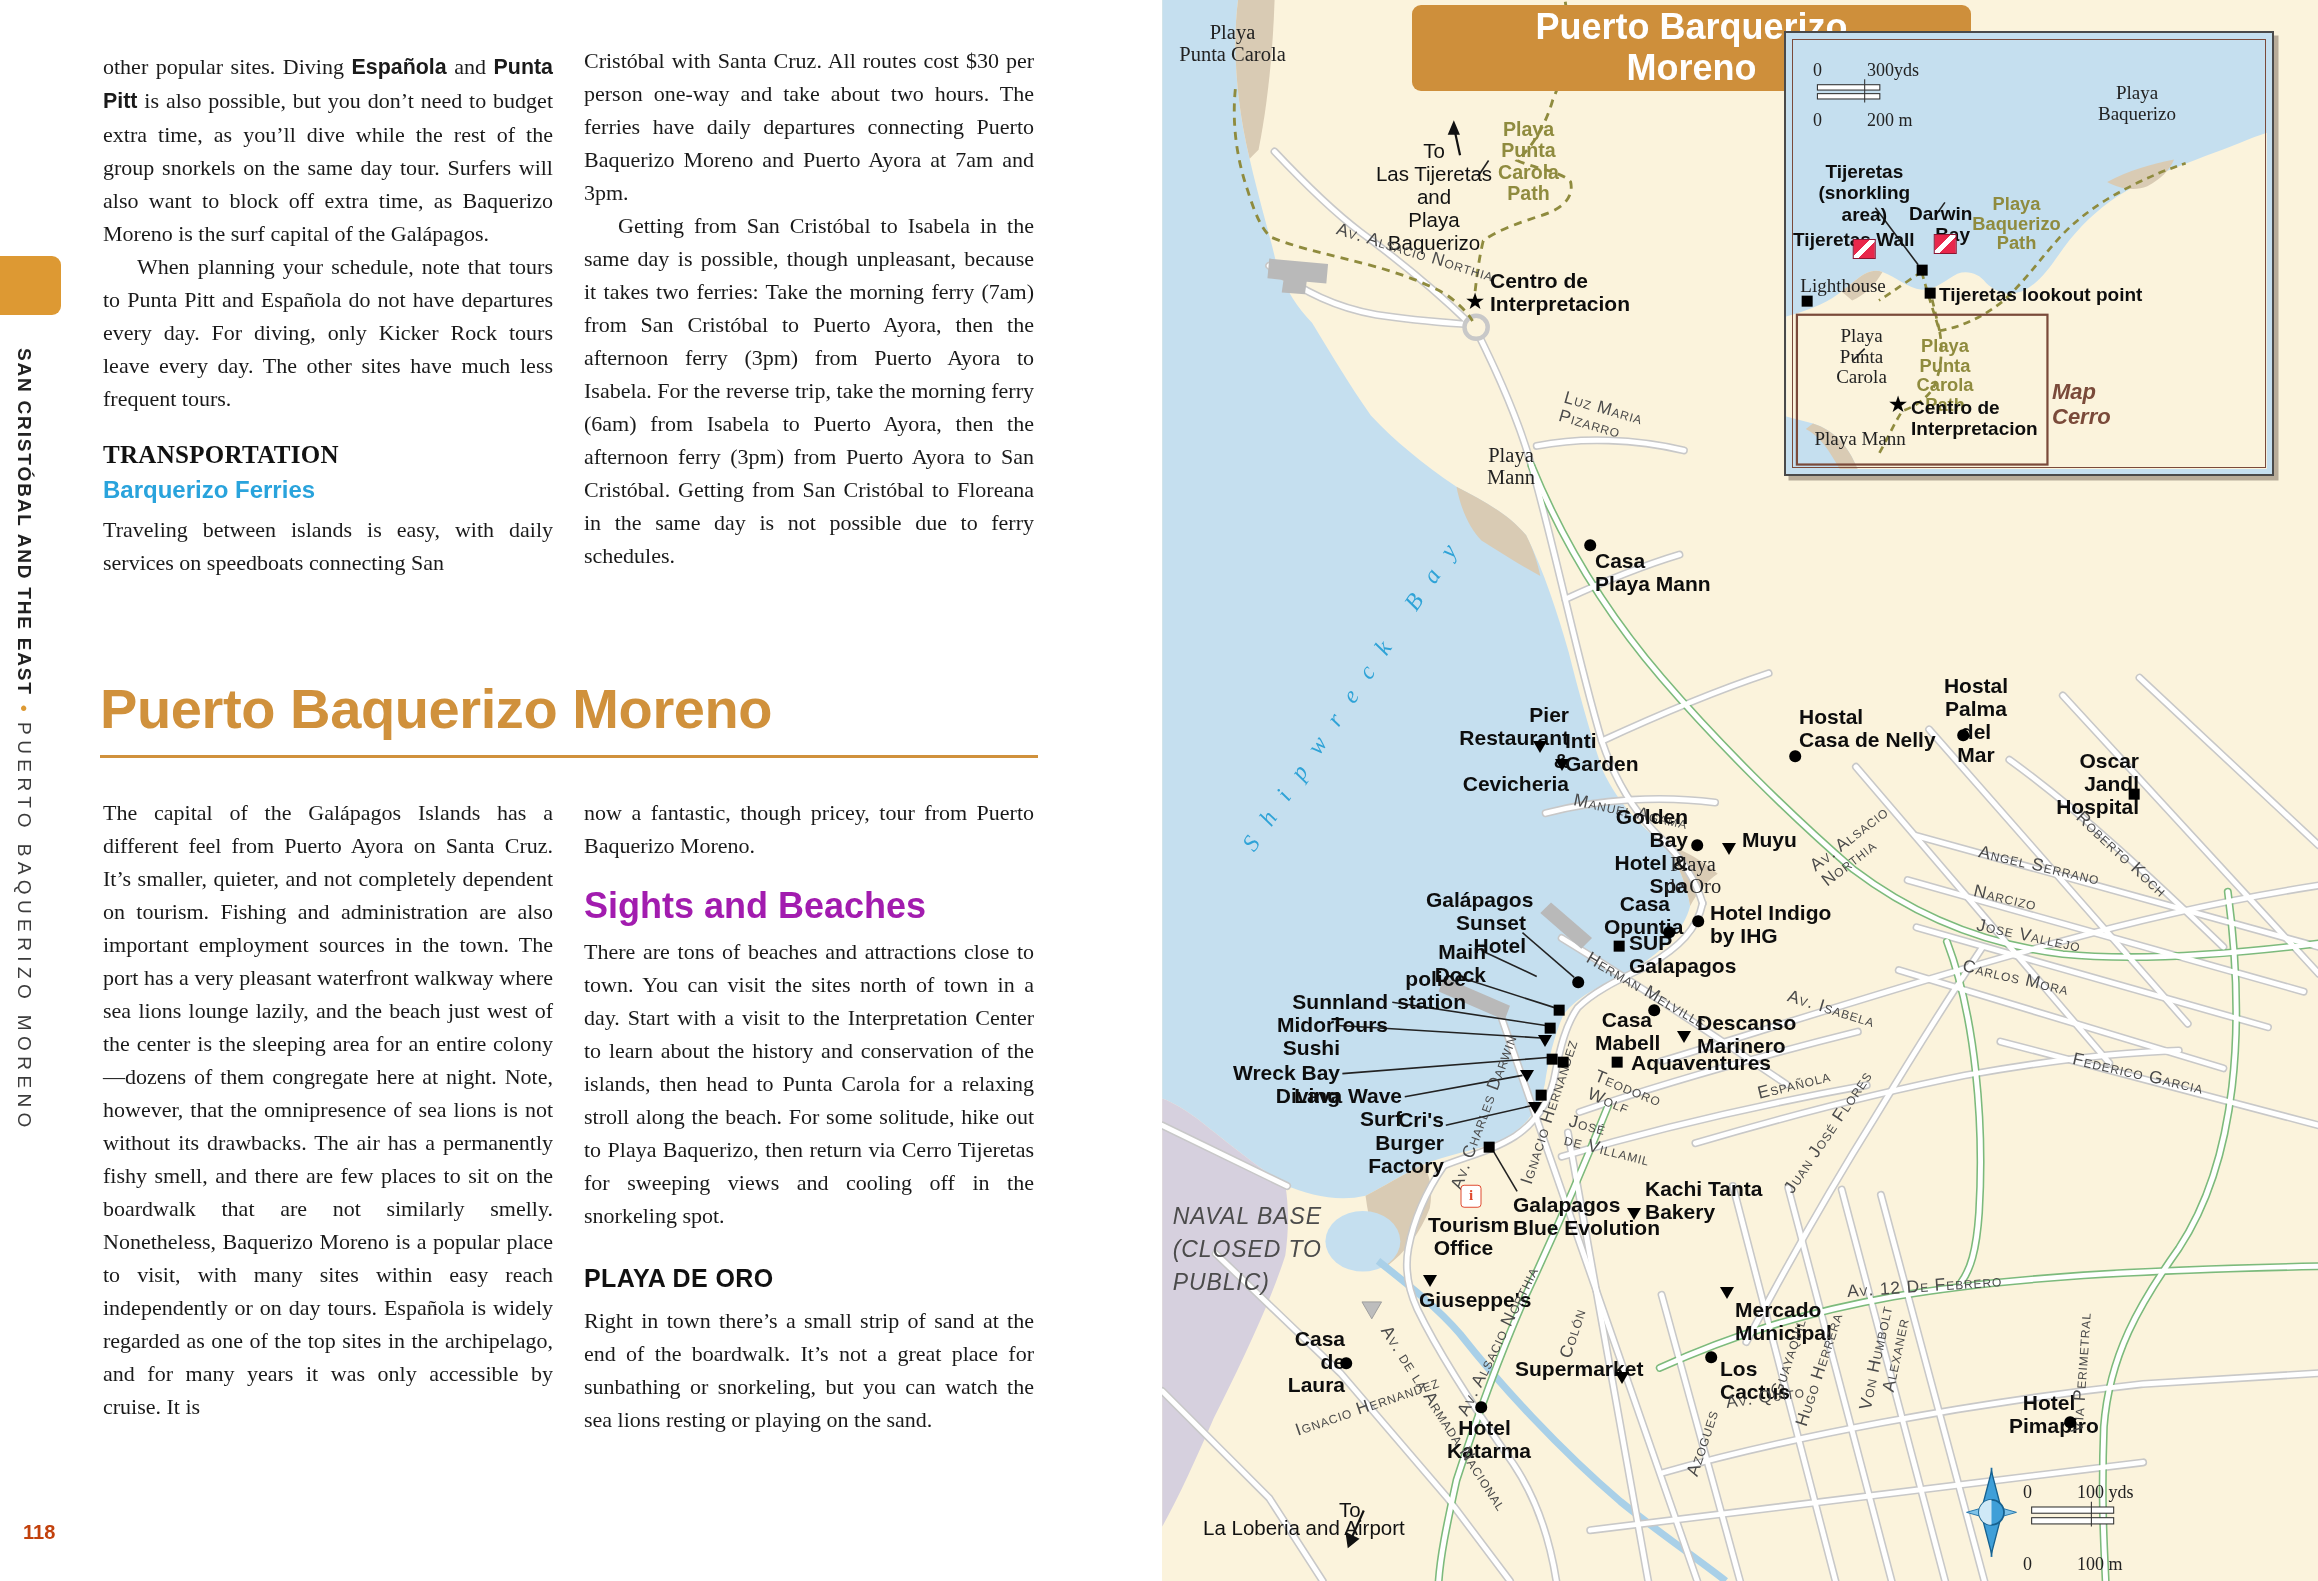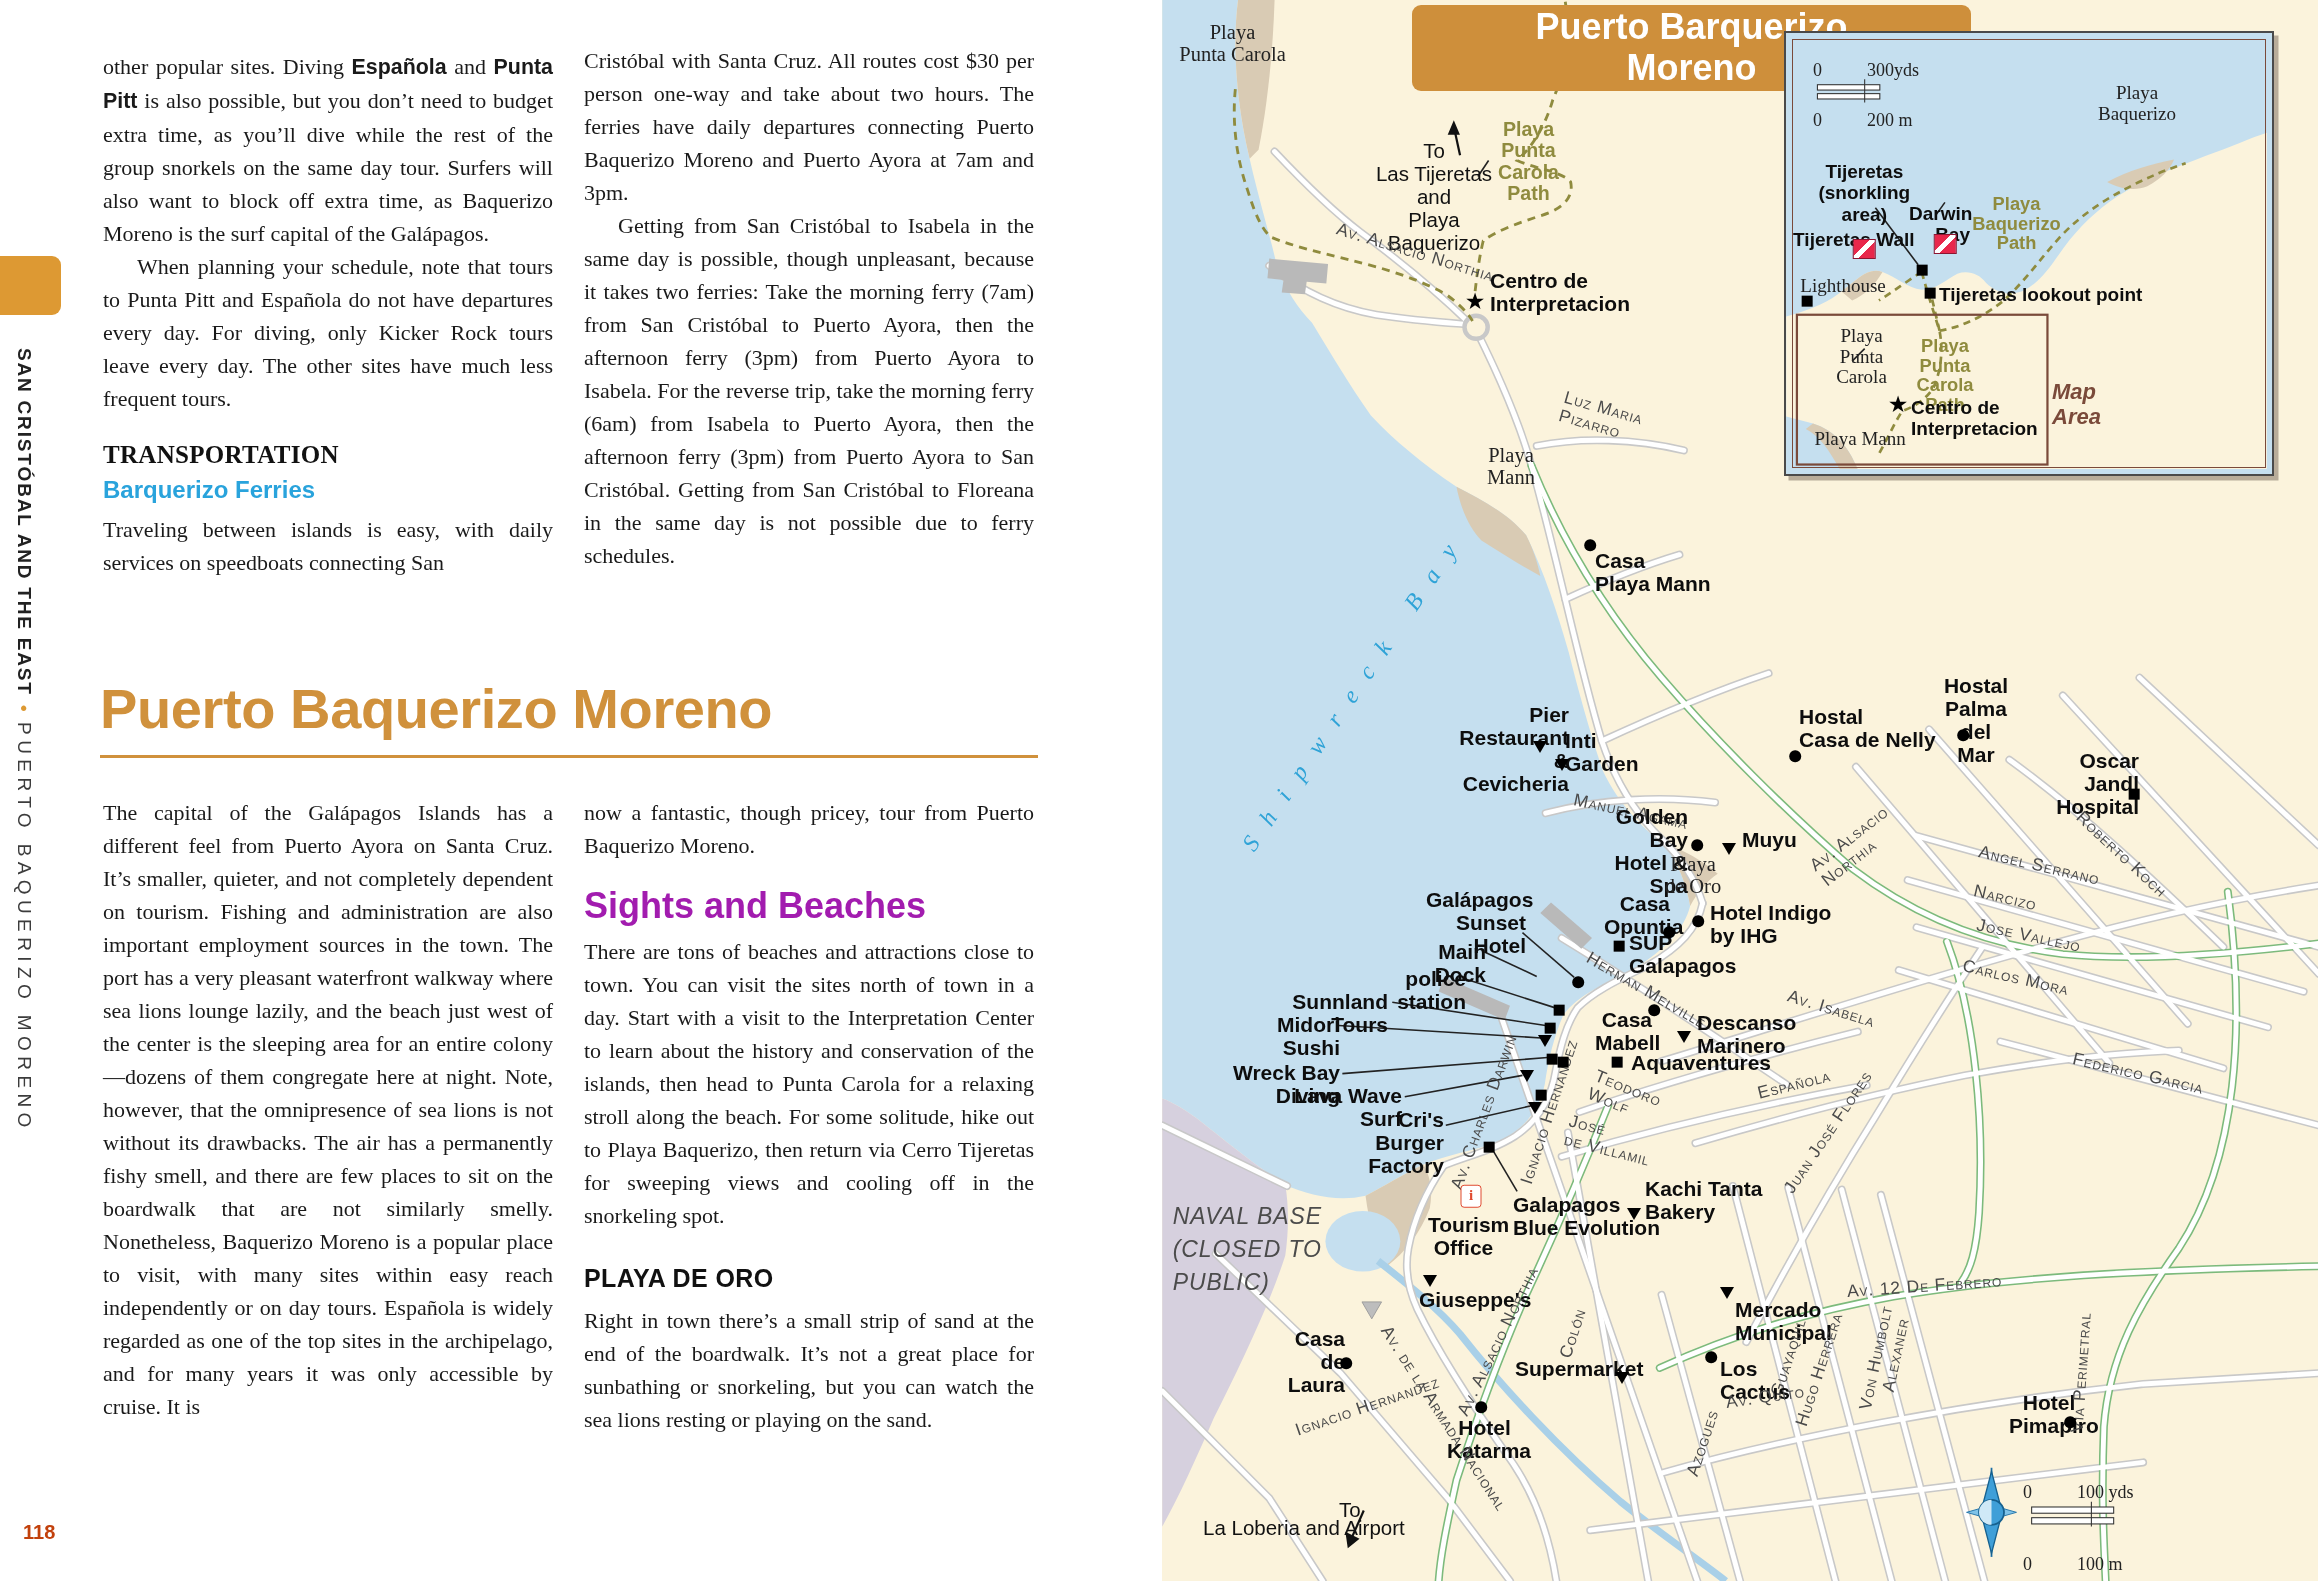--- a/index.html
+++ b/index.html
@@ -470,21 +470,21 @@
 Path</span>
           <span class="map-label geo" style="left: 14.3px; top: 243px;">Lighthouse</span>
           <span class="map-label poi" style="left: 153px; top: 251px;">Tijeretas lookout point</span>
           <span class="map-label geo" style="left: 46px; top: 293px; width: 59px; text-align: center;">Playa
 Punta
 Carola</span>
           <span class="map-label trail" style="left: 109px; top: 303px; width: 100px; text-align: center;">Playa
 Punta Carola
 Path</span>
           <span class="map-label maparea" style="left: 266px; top: 346px;">Map
-Area</span>
+Cerro</span>
           <span class="map-label poi" style="left: 125px; top: 364px;">Centro de
 Interpretacion</span>
           <span class="map-label geo" style="left: 28.5px; top: 396px;">Playa Mann</span>
           <span class="marker flag" style="left: 78px; top: 216px;"></span>
           <span class="marker flag" style="left: 159px; top: 211px;"></span>
           <span class="marker sq" style="left: 136px; top: 237px;"></span>
           <span class="marker sq" style="left: 21.4px; top: 268px;"></span>
           <span class="marker sq" style="left: 144px; top: 260px;"></span>
           <span class="marker star" style="left: 112px; top: 371px;">★</span>
         </div>

